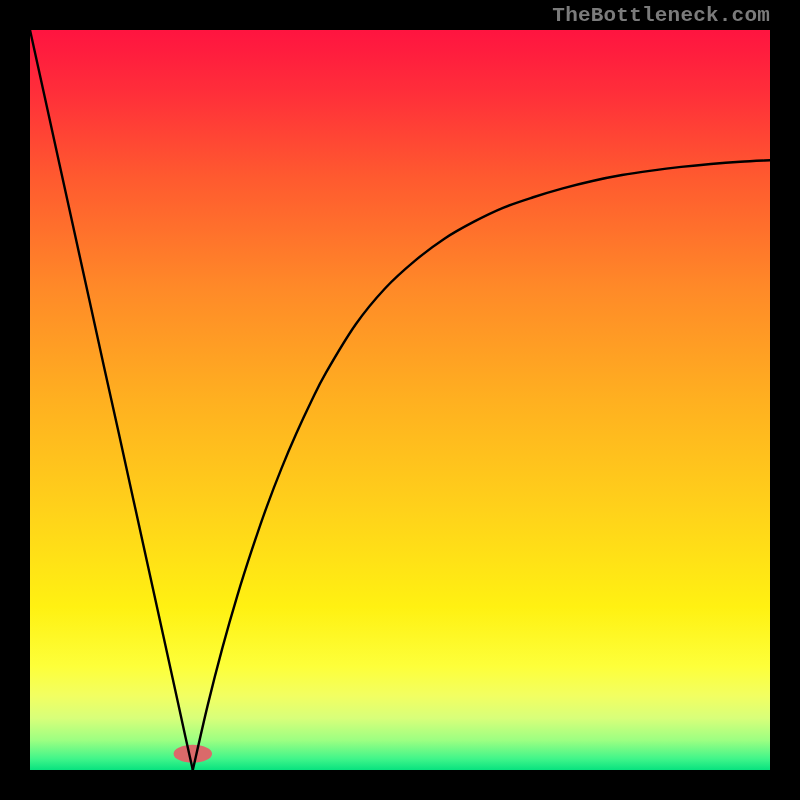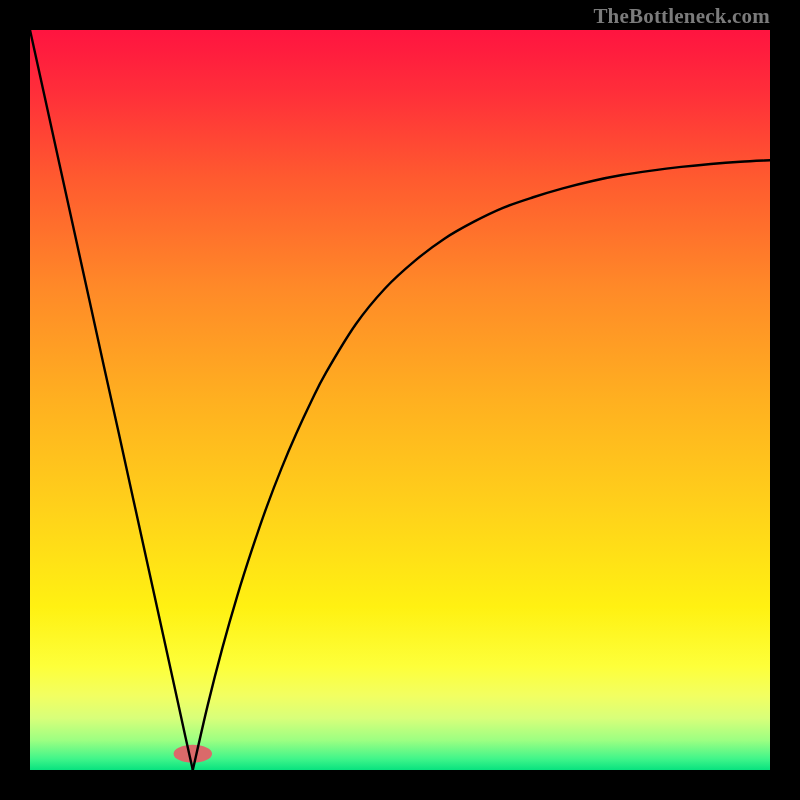--- a/index.html
+++ b/index.html
@@ -25,21 +25,21 @@
     width: 740px;
     height: 740px;
   }
   svg {
     display: block;
   }
   .watermark {
     position: absolute;
     top: 4px;
     right: 30px;
-    font-family: Liberation Serif, serif;
+    font-family: Liberation Mono, monospace;
     font-size: 21px;
     font-weight: 600;
     color: #7b7b7b;
     letter-spacing: 0.2px;
     margin-left: 36px;
   }
 </style>
 </head>
 <body>
 

